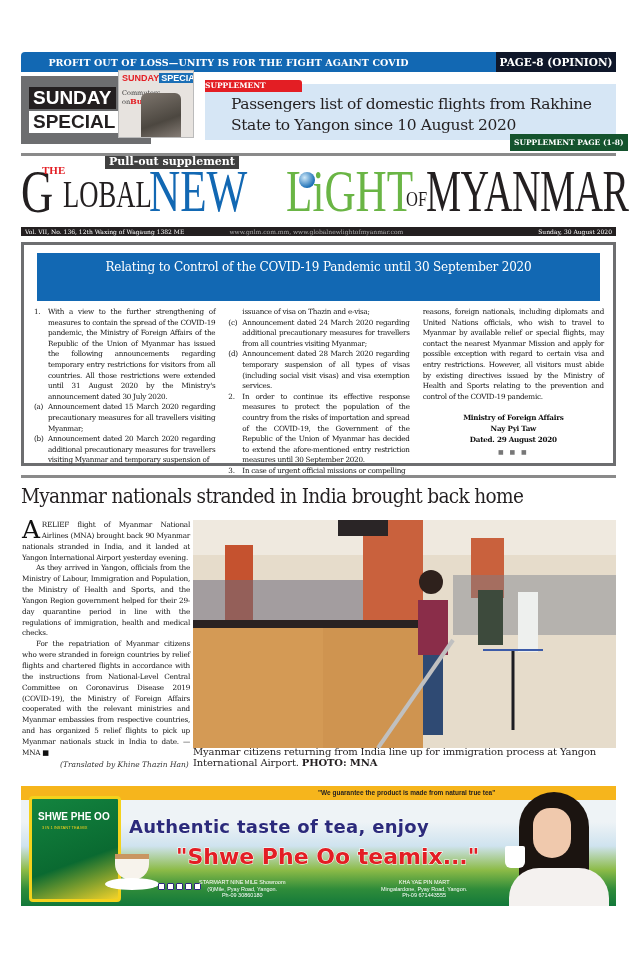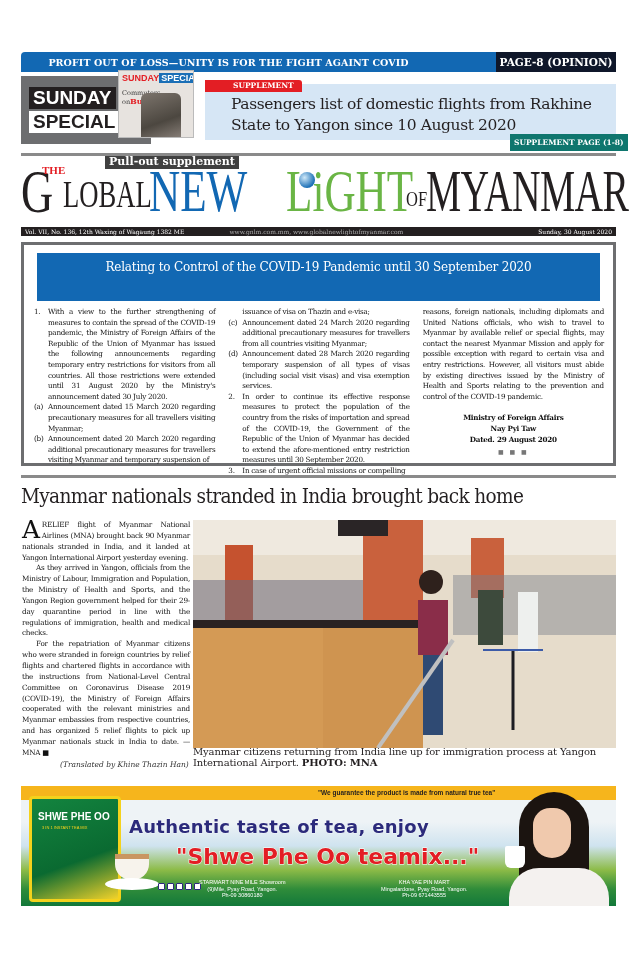--- a/index.html
+++ b/index.html
@@ -19,23 +19,23 @@
   .mini-paper .mp-head { font-family: "Liberation Sans", sans-serif; font-weight: bold; font-size: 9px; padding: 2px 3px; }
   .mini-paper .mp-head .r { color: #e31e24; }
   .mini-paper .mp-head .b { background: #1b6fb6; color: #fff; padding: 0 2px; }
   .mini-paper .mp-title { font-size: 6.5px; color: #333; padding: 4px 3px 0; line-height: 8px; }
   .mini-paper .mp-title .red { color: #e31e24; font-weight: bold; font-size: 8px; }
   .mini-paper .mp-photo { position: absolute; left: 22px; top: 22px; width: 40px; height: 46px; background: linear-gradient(160deg,#7c746c,#4c4740 60%,#8a817a); border-radius: 6px 6px 0 0; }
   .pullout { position: absolute; left: 105px; top: 134px; background: #404040; color: #fff; font-weight: bold; font-size: 11px; padding: 1px 4px; margin-top: 20px; }
 
   
   .supp { position: absolute; left: 205px; top: 84px; width: 411px; height: 56px; background: #d6e6f5; }
-  .supp-tag { position: absolute; left: 205px; top: 80px; width: 97px; height: 12px; background: #e31e24; color: #fff; font-weight: bold; font-size: 7.5px; padding-left: 28px; line-height: 12px; border-radius: 0 3px 0 0; }
+  .supp-tag { position: absolute; left: 205px; top: 80px; width: 97px; height: 12px; background: #e31e24; color: #fff; font-weight: bold; font-size: 7.5px; line-height: 12px; border-radius: 0 3px 0 0; }
   .supp-title { position: absolute; left: 219px; top: 94px; width: 390px; font-family: "DejaVu Serif", serif; font-size: 15.5px; line-height: 21px; color: #231f20; letter-spacing: -0.4px; margin-left: 12px; }
-  .supp-page { position: absolute; left: 510px; top: 134px; background: #0f766e; color: #fff; font-weight: bold; font-size: 7.5px; padding: 4px 4px; }
+  .supp-page { position: absolute; left: 510px; top: 134px; background: #14532d; color: #fff; font-weight: bold; font-size: 7.5px; padding: 4px 4px; }
 
   .rule { position: absolute; left: 21px; width: 595px; height: 3px; background: #8a8a8a; }
 
   
   .mast { position: absolute; left: 21px; top: 162px; width: 598px; height: 58px; white-space: nowrap; font-family: "Liberation Serif", serif; }
   .mast span { position: absolute; top: 0; }
   .m-g { left: 0; font-size: 62px; line-height: 58px; color: #231f20; letter-spacing: -3px; transform: scaleX(0.72); transform-origin: left; }
   .m-the { left: 21px; top: 2px !important; font-size: 11px; color: #e31e24; font-weight: bold; }
   .m-lobal { left: 42px; font-size: 38px; line-height: 64px; color: #231f20; transform: scaleX(0.7); transform-origin: left; }
   .m-new { left: 128px; font-size: 60px; line-height: 58px; color: #1268b3; transform: scaleX(0.72); transform-origin: left; }

